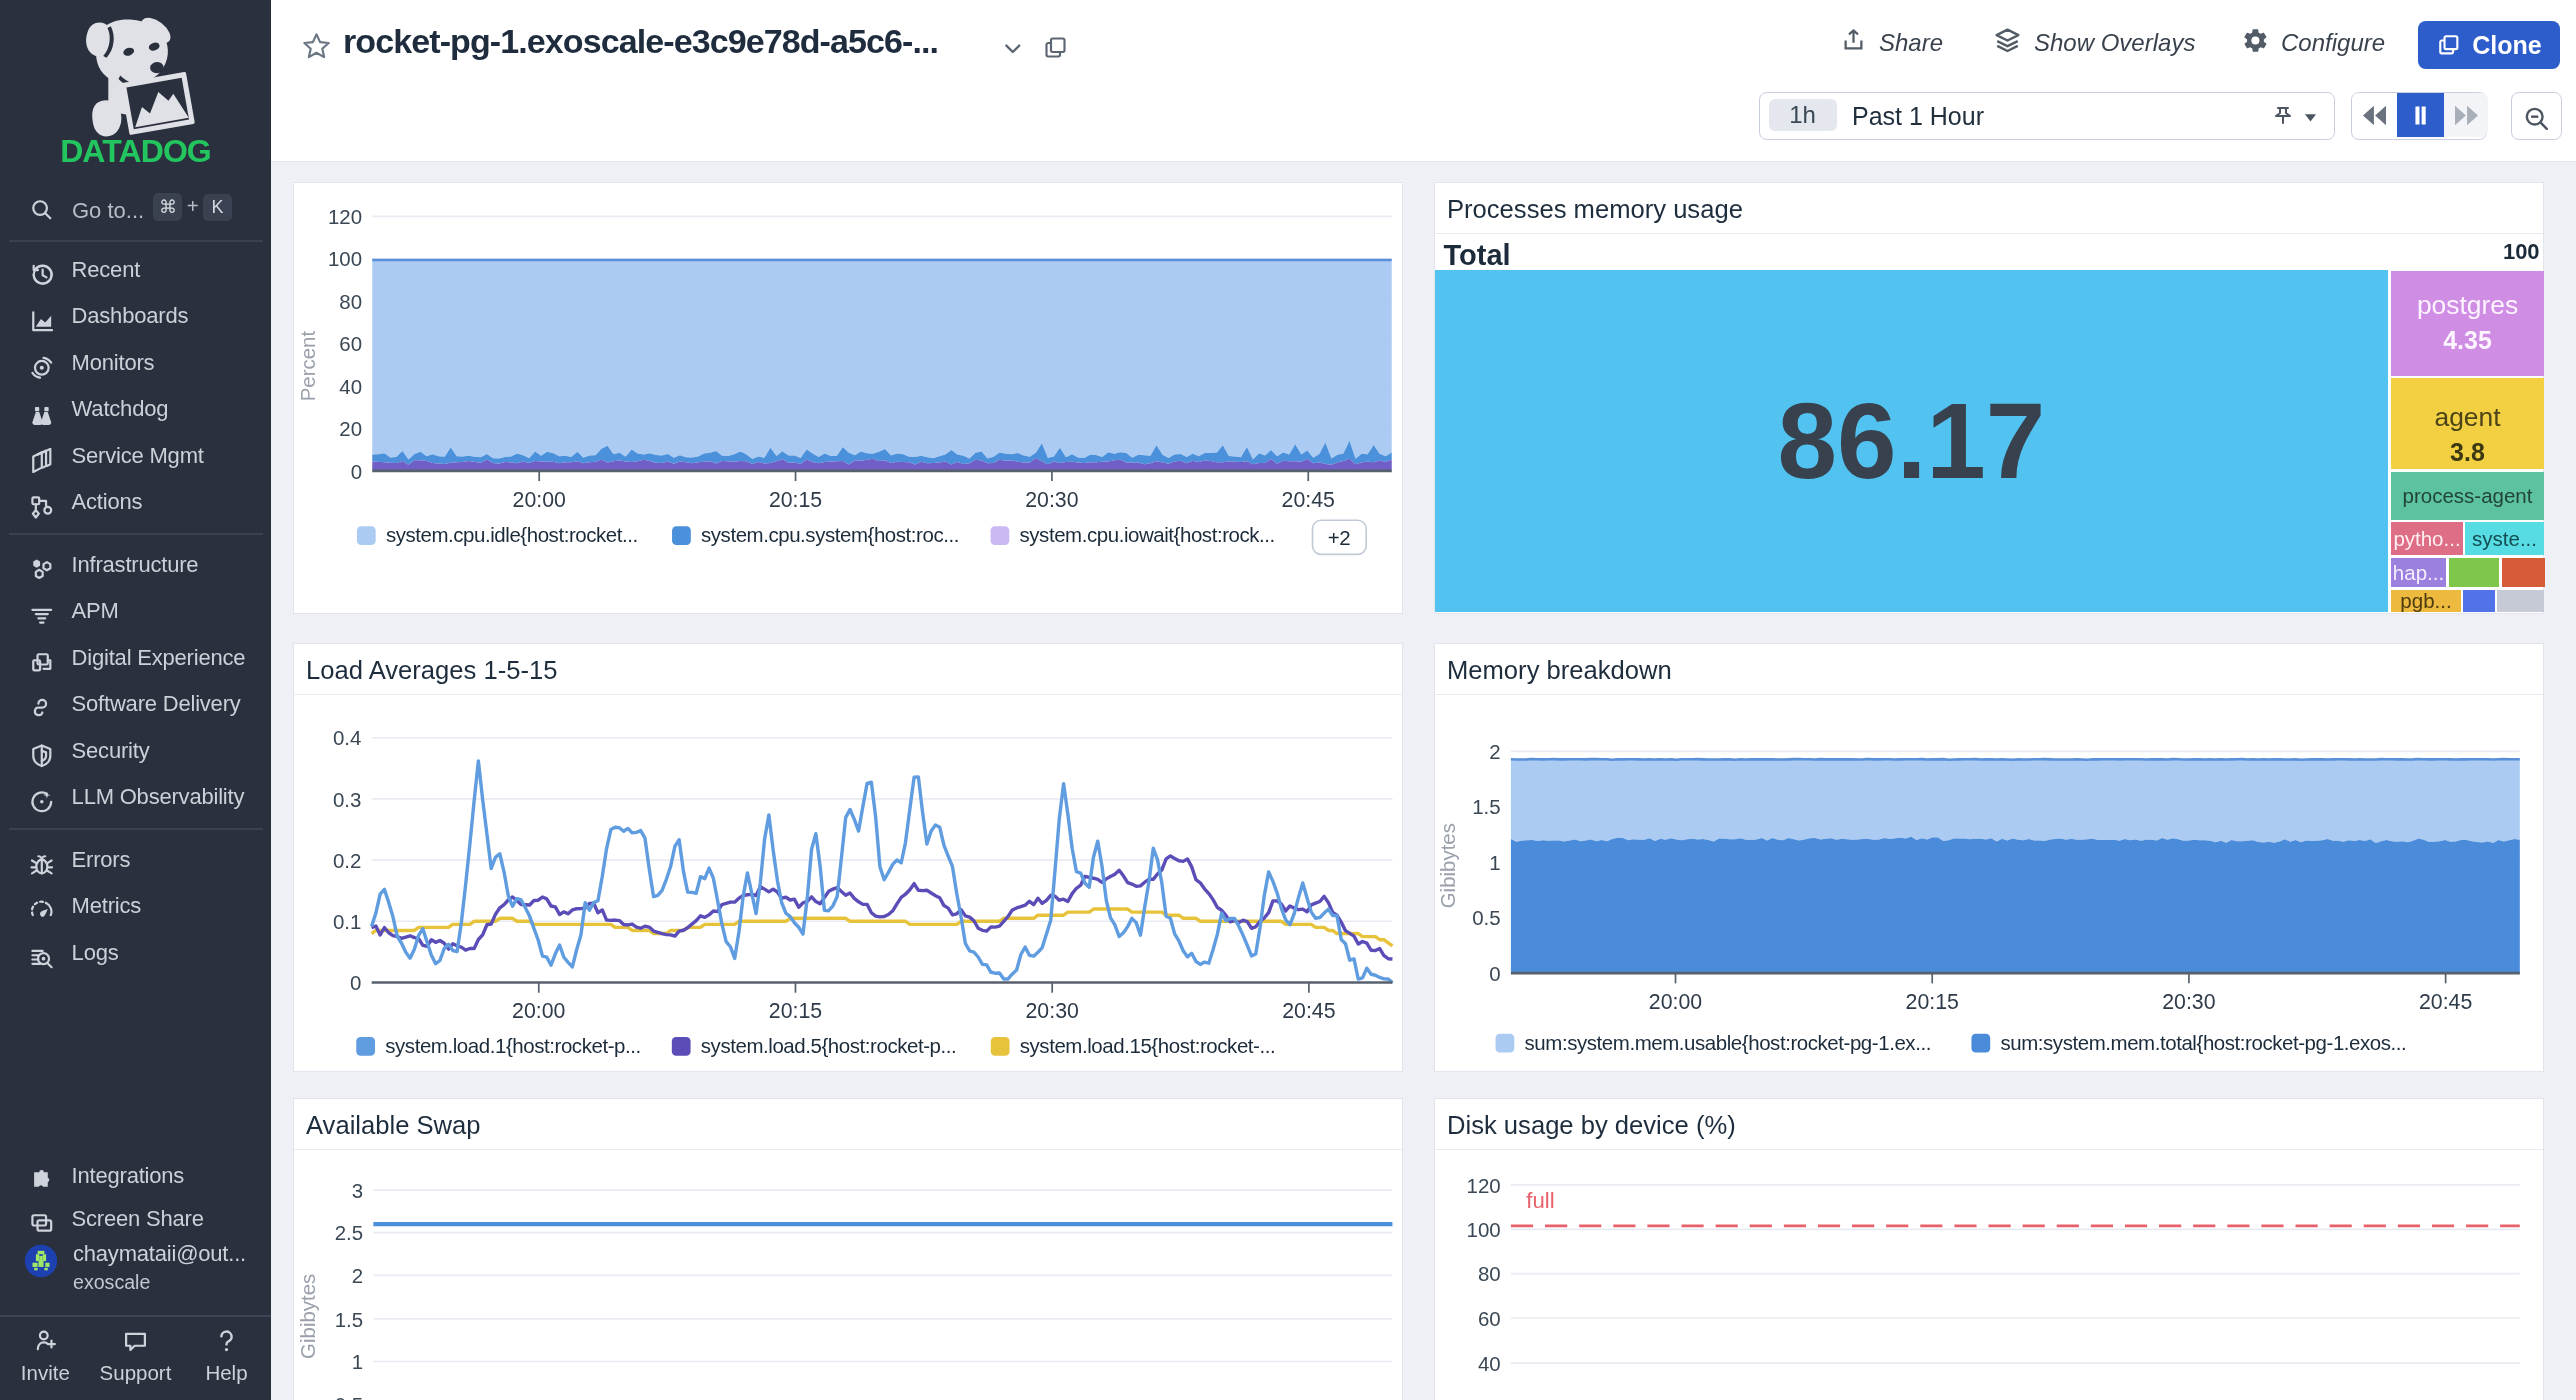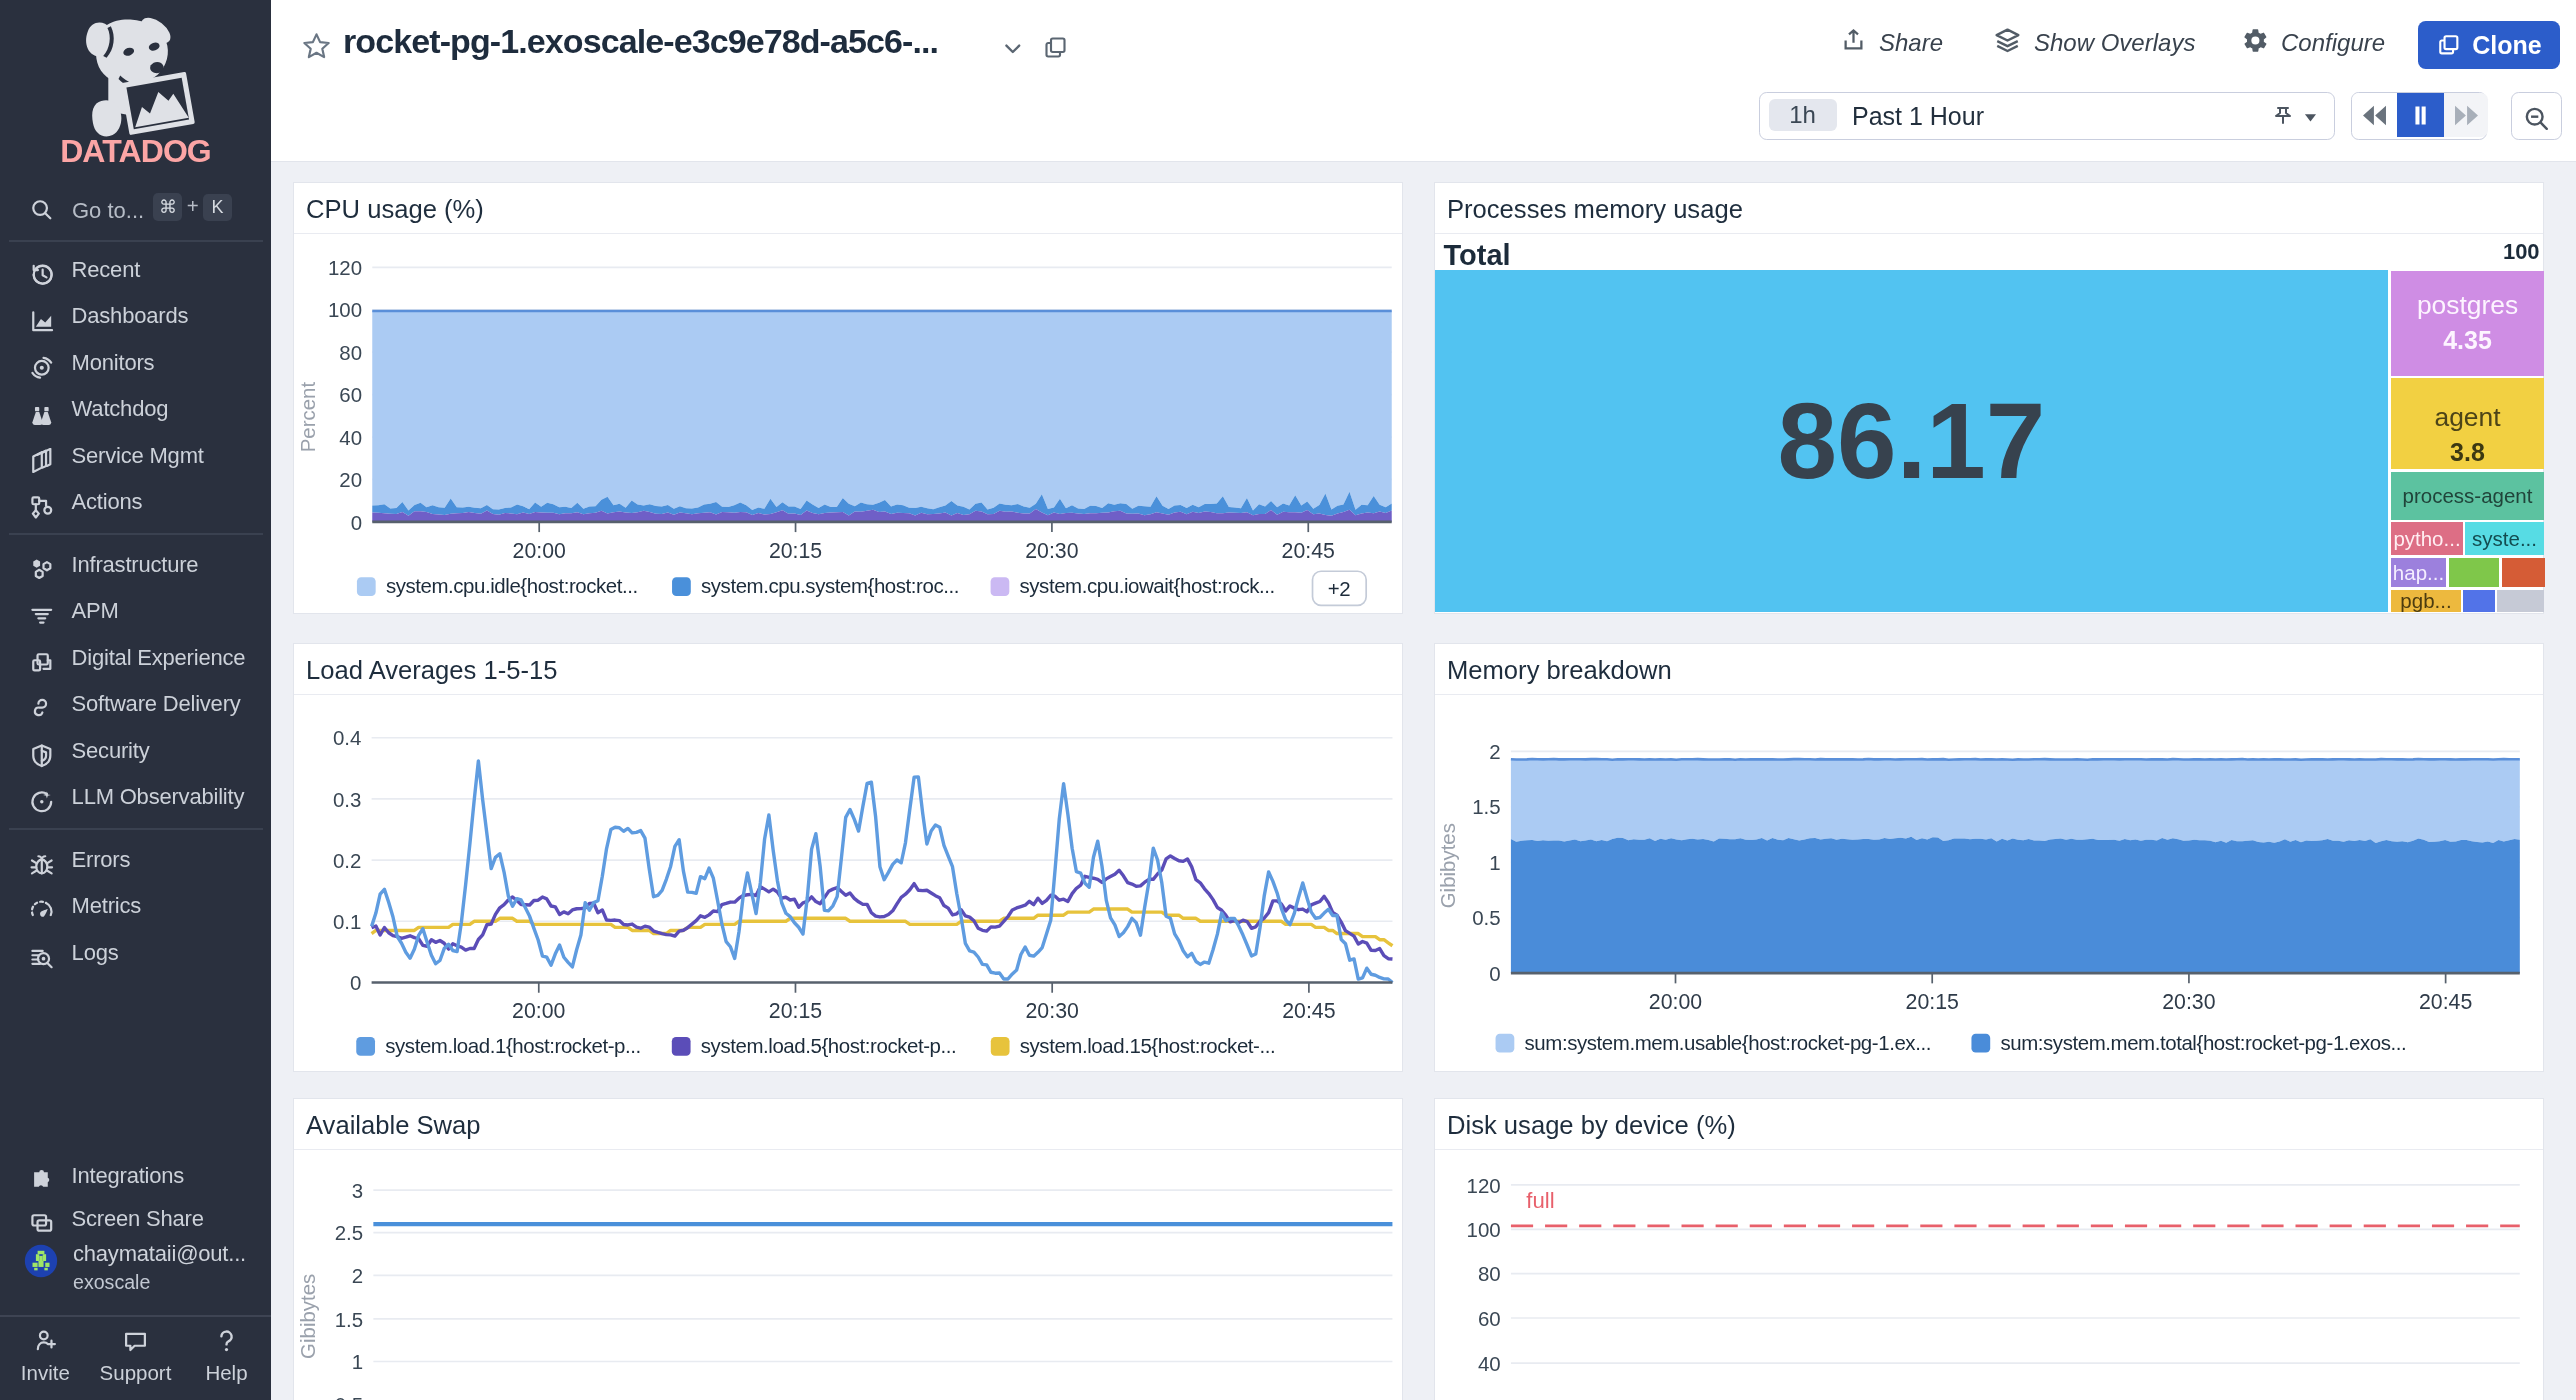--- a/index.html
+++ b/index.html
@@ -1,19 +1,19 @@
 <!DOCTYPE html>
 <html style="font-size:13.6px"><head><meta charset="utf-8"><style>
 * { margin:0; padding:0; box-sizing:border-box; }
 html,body { width:2576px; height:1400px; overflow:hidden; }
 body { font-family:"Liberation Sans", sans-serif; background:#eef0f5; position:relative; }
 .sidebar { position:absolute; left:0; top:0; width:271px; height:1400px; background:#2a303e; z-index:5; }
 .logo-wrap { position:absolute; top:0; left:0; width:271px; height:179px; }
 .logo-wrap > svg { position:absolute; left:59px; top:8.5px; }
-.wordmark { position:absolute; top:133px; width:100%; text-align:center; color:#fca5a5; font-size:32px; font-weight:700; letter-spacing:-0.9px; }
+.wordmark { position:absolute; top:133px; width:100%; text-align:center; color:#22c55e; font-size:32px; font-weight:700; letter-spacing:-0.9px; }
 .goto { position:absolute; top:195px; left:29px; width:222px; height:31px; color:#b6bcc6; }
 .goto svg { position:absolute; left:0; top:1.7px; }
 .goto-t { position:absolute; left:43px; top:2.6px; font-size:22px; }
 .keys { position:absolute; right:19px; top:-1.7px; }
 .key { display:inline-block; background:#3a4150; color:#d6dae0; border-radius:5.1px; font-size:18px; padding:2.6px 4.3px; min-width:29px; text-align:center; }
 .plus { color:#b6bcc6; font-size:20.5px; padding:0 4.3px; }
 .sdiv { position:absolute; left:8.5px; right:8.5px; height:1.7px; background:#3a4150; }
 .sdiv2 { position:absolute; left:0; right:0; height:1.7px; background:#3e4453; }
 .sitem { position:absolute; left:29px; height:46px; color:#ccd1d9; font-size:22px; letter-spacing:-0.2px; white-space:nowrap; }
 .sitem svg { vertical-align:middle; margin-right:17px; margin-top:9.4px; }
@@ -284,21 +284,20 @@
           <path d="M2.5 4v16l9-8zM12.5 4v16l9-8z" fill="#a8afb9"></path>
         </svg></div>
     </div>
     <div class="zoombtn"><svg width="29" height="29" viewBox="0 0 24 24">
         <circle cx="10.5" cy="10.5" r="6.5" fill="none" stroke="#4c5560" stroke-width="2"></circle>
         <path d="M7.5 10.5h6" stroke="#4c5560" stroke-width="2"></path>
         <path d="M15.5 15.5l5 5" stroke="#4c5560" stroke-width="2" stroke-linecap="round"></path>
       </svg></div>
   </div>
   <div class="panel" style="left:293px;top:182px;width:1110px;height:432px">
-    <div class="ptitle">CPU usage (%)</div>
     <svg class="chart" width="1107" height="379" viewBox="0 0 1298 445">
       <line x1="91" y1="288.2" x2="1288" y2="288.2" stroke="#e8ebf1" stroke-width="2"></line>
       <text x="79" y="297.2" text-anchor="end" class="tick">20</text>
       <line x1="91" y1="238.4" x2="1288" y2="238.4" stroke="#e8ebf1" stroke-width="2"></line>
       <text x="79" y="247.4" text-anchor="end" class="tick">40</text>
       <line x1="91" y1="188.6" x2="1288" y2="188.6" stroke="#e8ebf1" stroke-width="2"></line>
       <text x="79" y="197.6" text-anchor="end" class="tick">60</text>
       <line x1="91" y1="138.8" x2="1288" y2="138.8" stroke="#e8ebf1" stroke-width="2"></line>
       <text x="79" y="147.8" text-anchor="end" class="tick">80</text>
       <line x1="91" y1="89.0" x2="1288" y2="89.0" stroke="#e8ebf1" stroke-width="2"></line>

